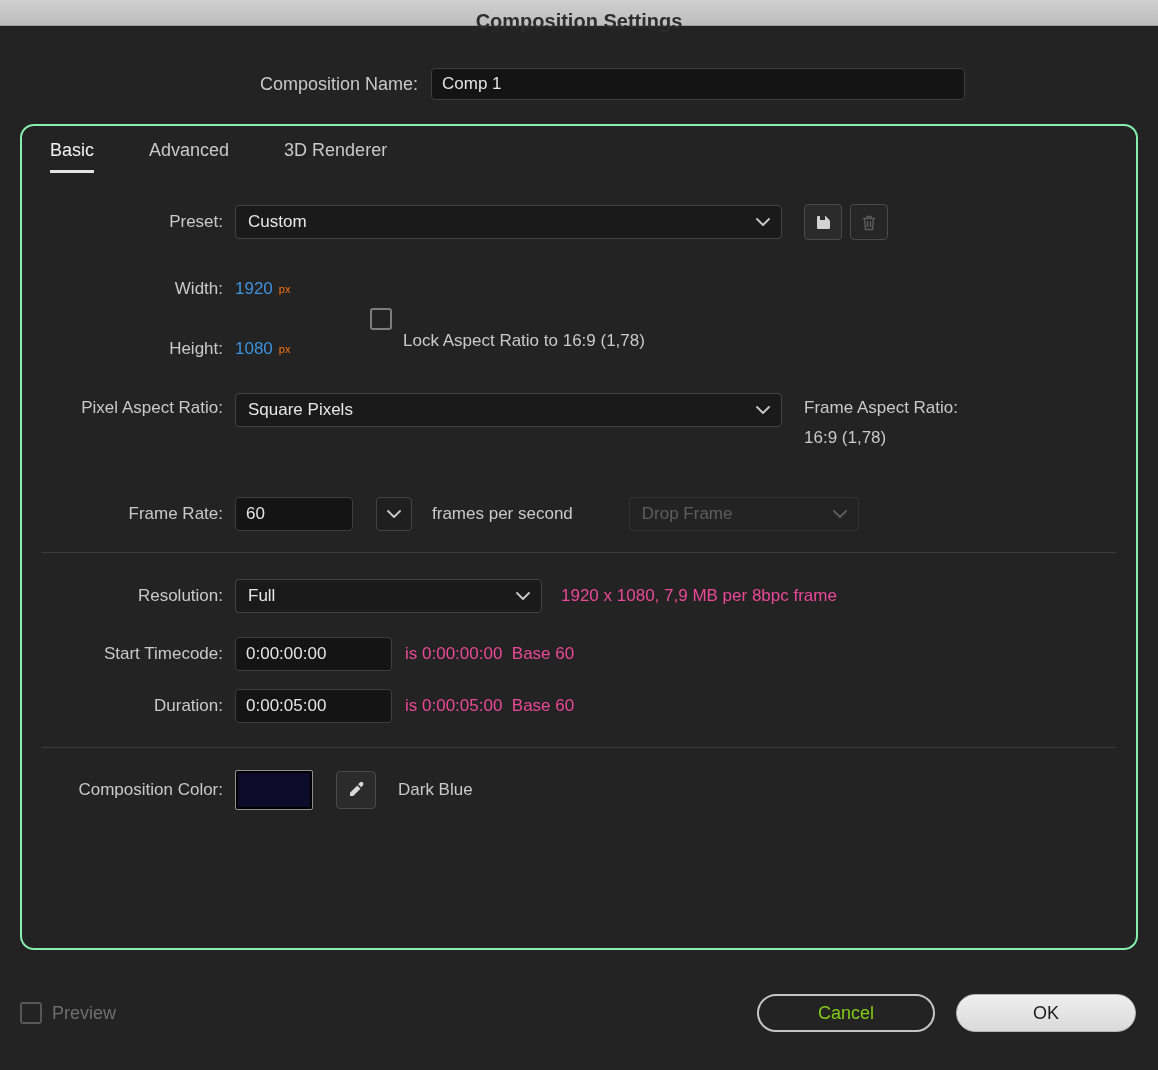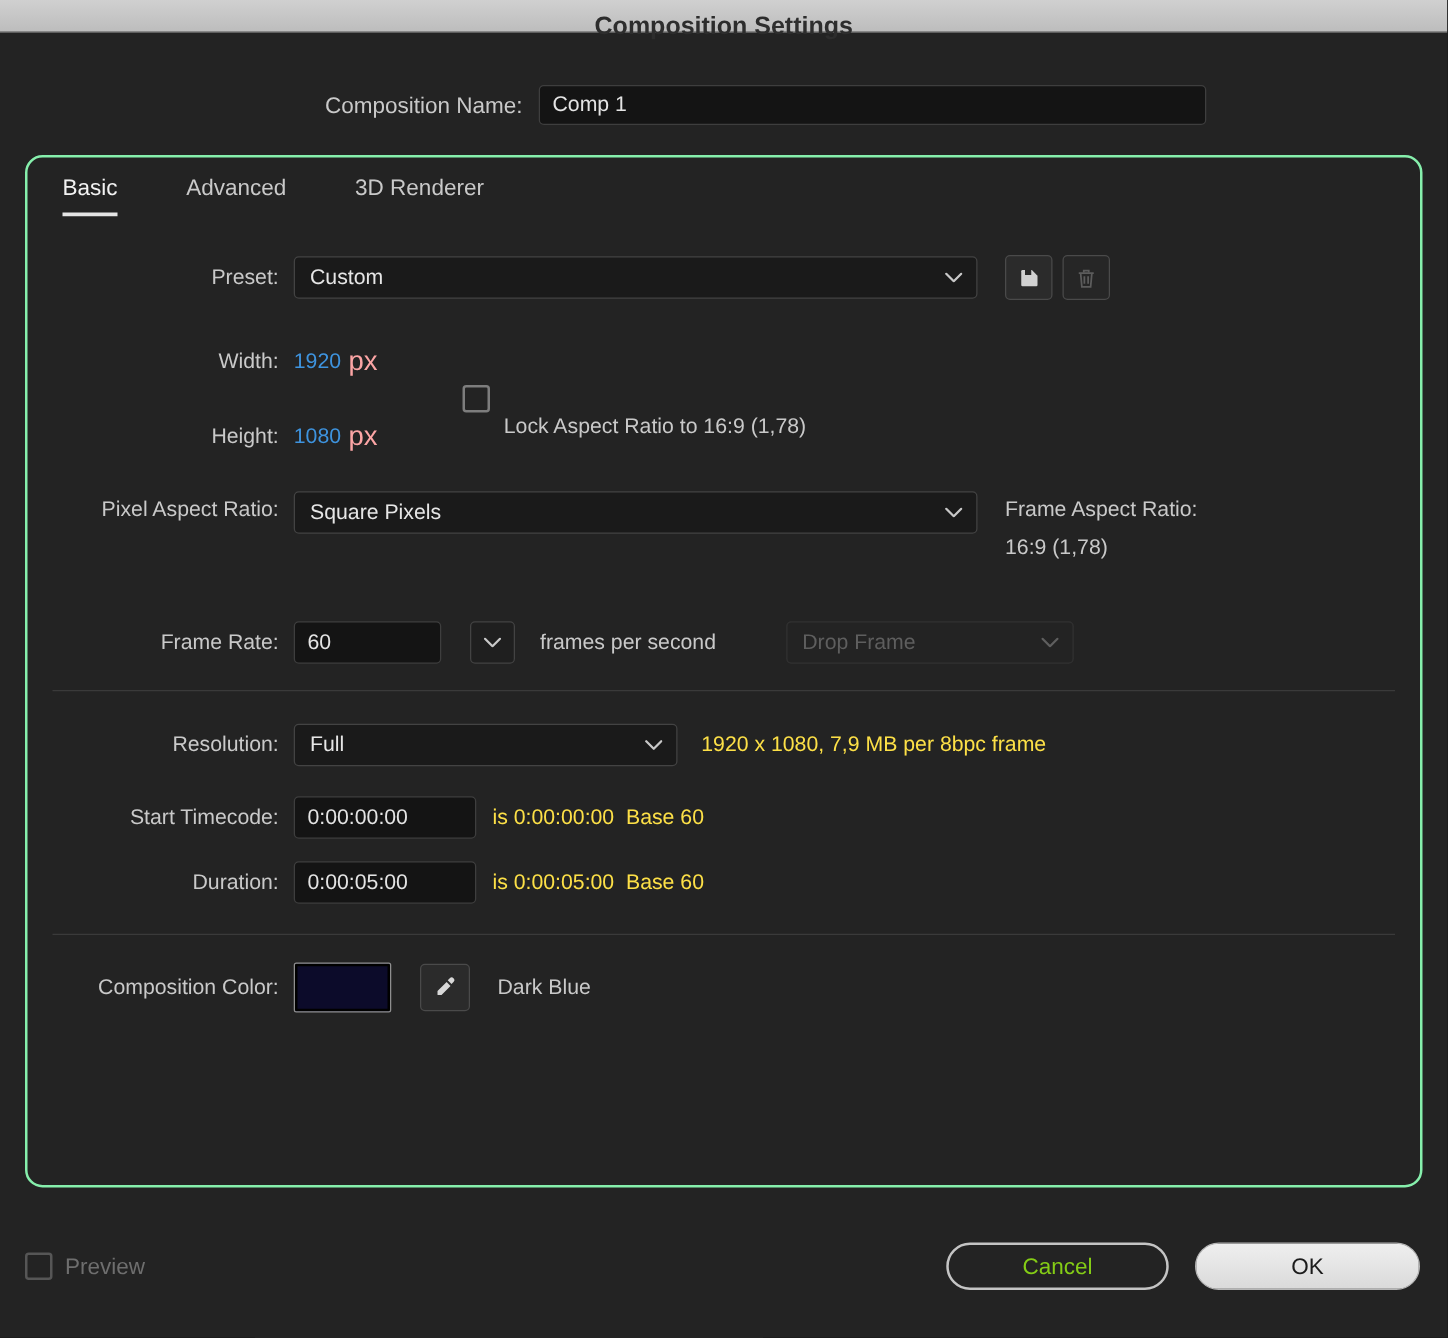--- a/index.html
+++ b/index.html
@@ -63,45 +63,45 @@
   .icon-btn {
     width:38px; height:36px; margin-left:8px; border:1px solid #4a4a4a;
     border-radius:4px; background:#2b2b2b; display:flex; align-items:center;
     justify-content:center; cursor:default;
   }
   .icon-btn.first { margin-left:22px; }
   .icon-btn.disabled { background:#262626; }
 
   
   .hot-value { color:#3e93de; font-size:17px; }
-  .unit { color:#fca5a5; font-size:22px; margin-left:6px; }
+  .unit { color:#f97316; font-size:11px; margin-left:6px; }
 
   
   .checkbox {
     width:22px; height:22px; border:2px solid #7d7d7d; border-radius:3px;
     background:transparent; flex:none;
   }
   .checkbox.dim { border-color:#565656; }
   .cb-label { margin-left:11px; font-size:17px; color:#c9c9c9;margin-top:44px; }
 
   .side-text { margin-left:22px; font-size:17px; color:#c9c9c9; line-height:30px; }
 
-  .info { font-size:17px; color:#fde047; white-space:pre-wrap; }
+  .info { font-size:17px; color:#ec4899; white-space:pre-wrap; }
 
   .divider { height:1px; background:#3a3a3a; margin:0 20px; }
 
   
   .fr-input { width:118px; height:34px; }
   .sq-btn {
     width:36px; height:34px; margin-left:23px; border:1px solid #434343;
     border-radius:4px; background:#1f1f1f; display:flex; align-items:center;
     justify-content:center;
   }
 
-  .tc-input { width:146px; height:34px; }
+  .tc-input { width:157px; height:34px; }
 
   
   .swatch {
     width:78px; height:40px; border:1px solid #8f8f8f; border-radius:2px;
     box-shadow:inset 0 0 0 2px #000;
   }
   .dropper-btn {
     width:40px; height:38px; margin-left:23px; border:1px solid #4a4a4a;
     border-radius:4px; background:#2b2b2b; display:flex; align-items:center;
     justify-content:center;

